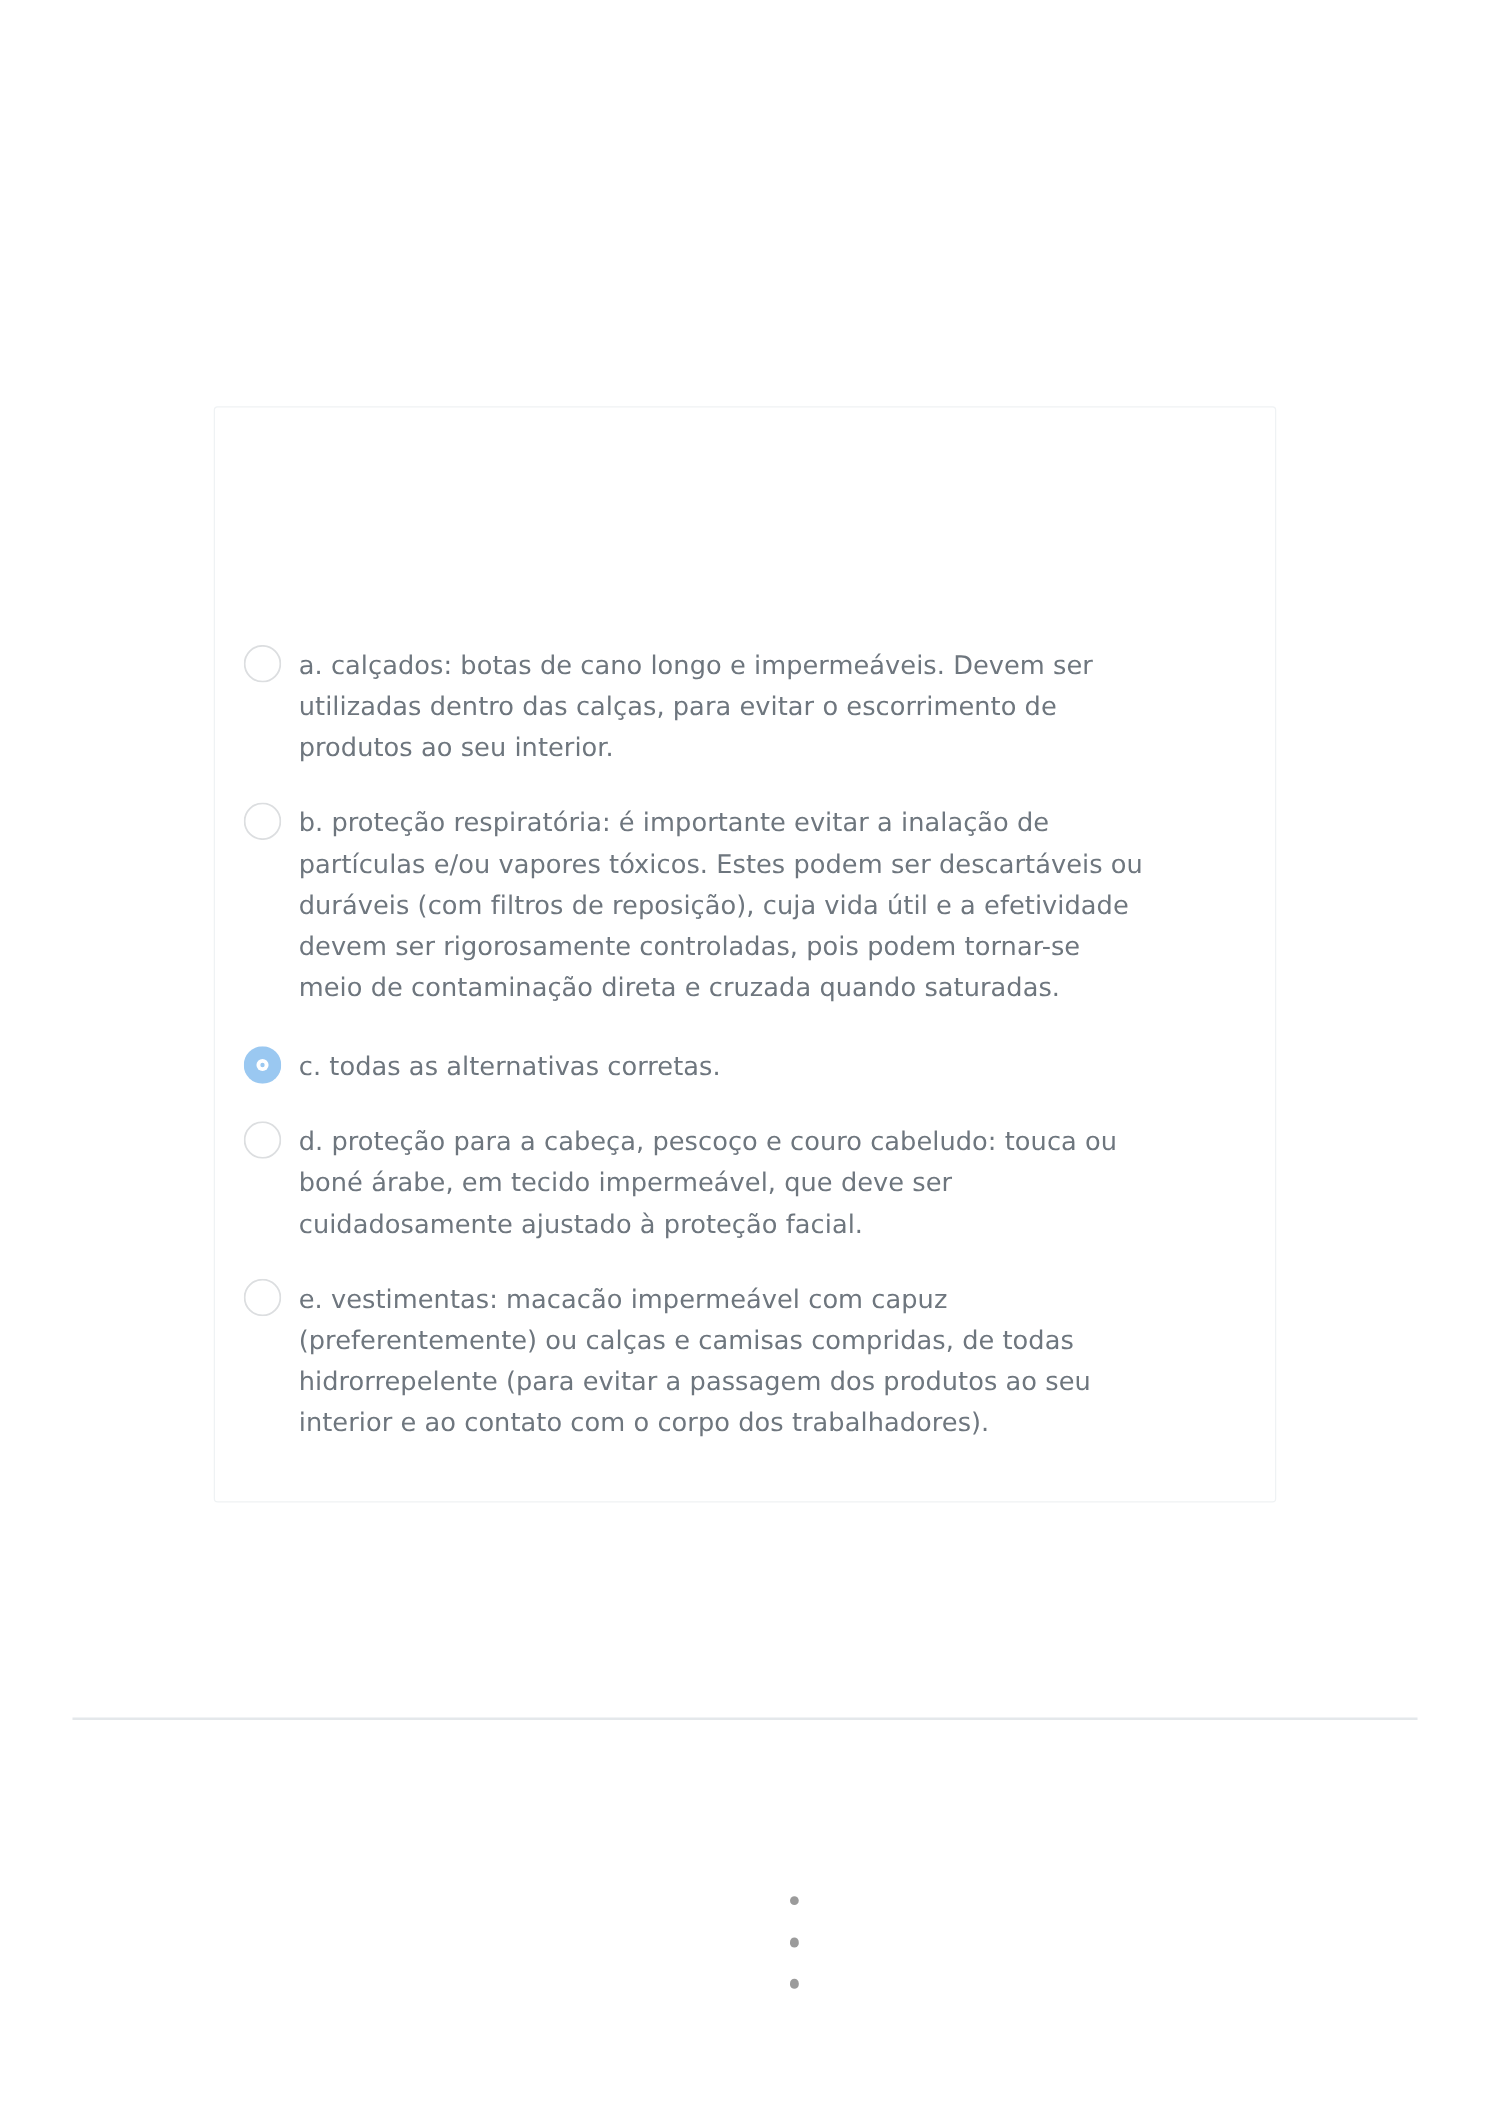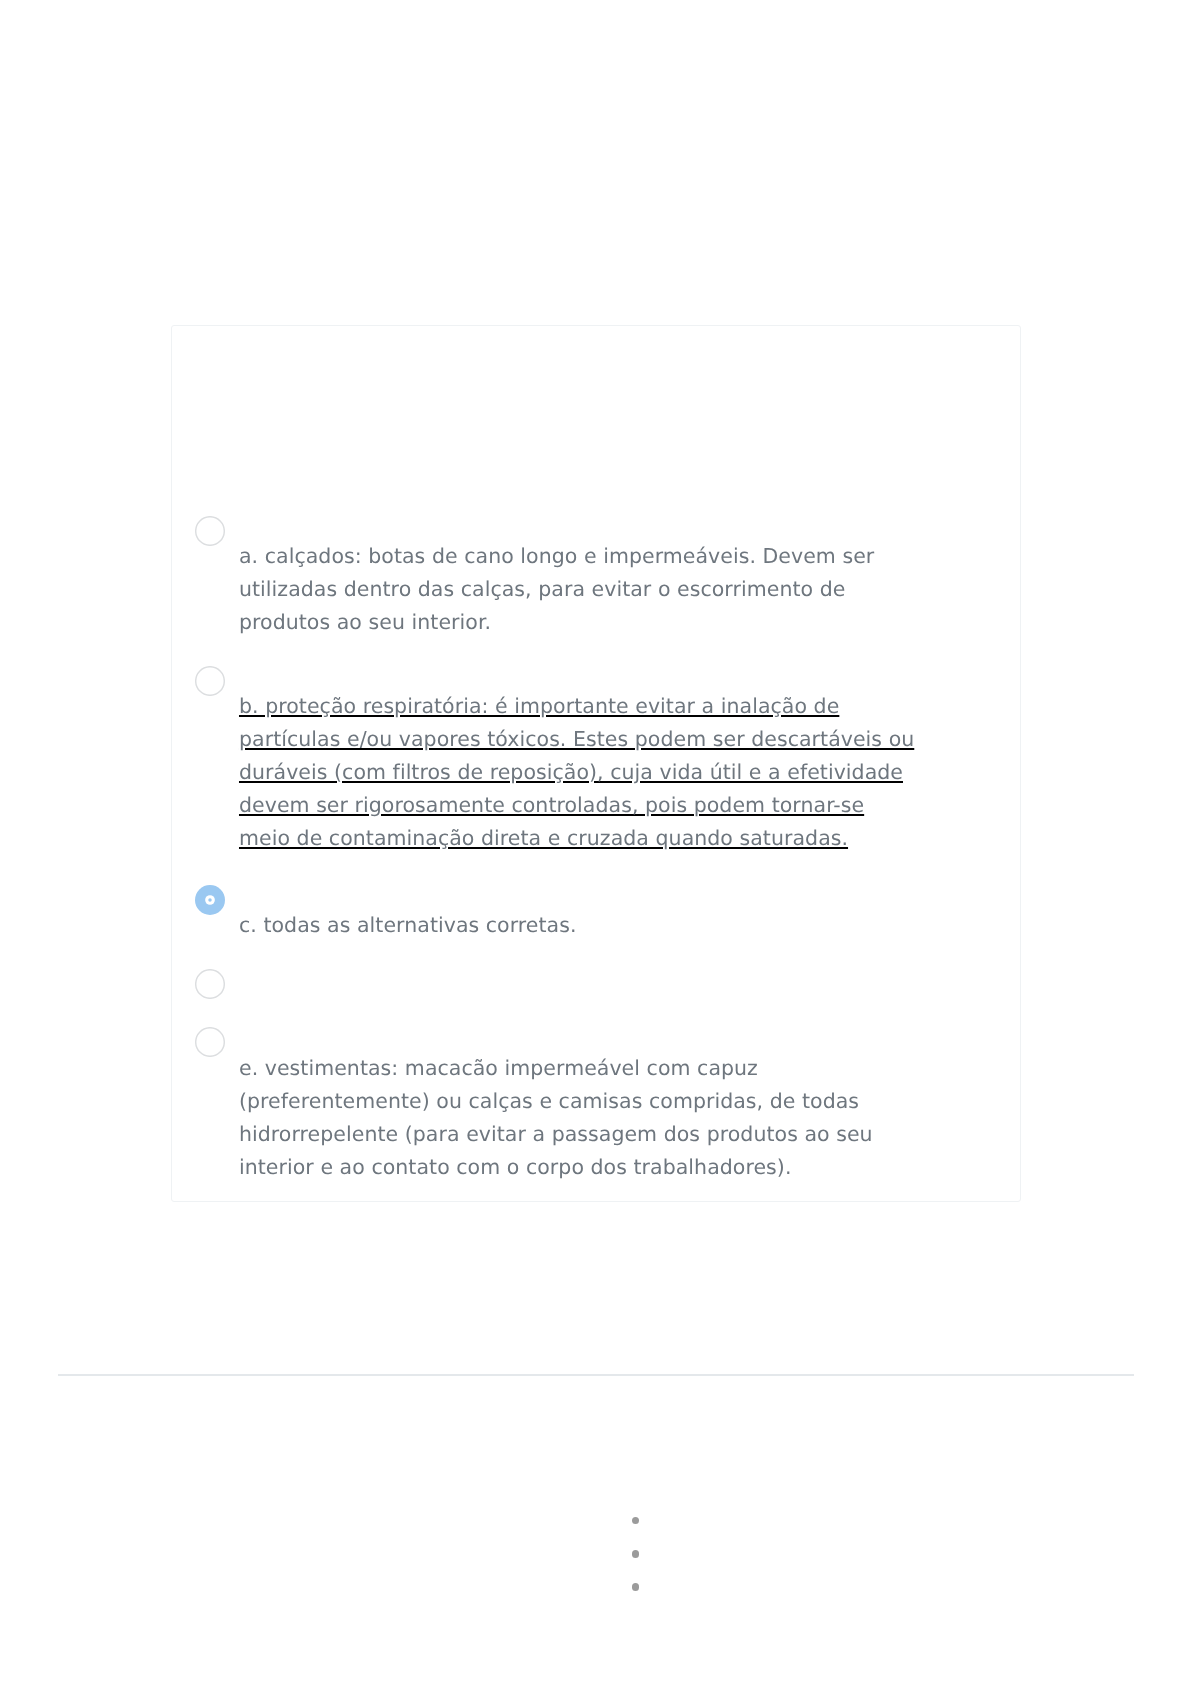--- a/index.html
+++ b/index.html
@@ -36,21 +36,21 @@
     left: 22.7px;
     top: 188px;
     width: 760px;
   }
   .answer-row {
     display: flex;
     align-items: flex-start;
     margin-bottom: 27px;
   }
   .answer-row:last-child { margin-bottom: 0; }
-  .answer-row.gap-wide { margin-bottom: 30px; text-decoration: underline; }
+  .answer-row.gap-wide { margin-bottom: 30px; }
 
   
   .radio {
     flex: 0 0 auto;
     width: 30px;
     height: 30px;
     margin-top: 1.5px;
     display: block;
   }
 
@@ -62,21 +62,20 @@
     width: 678px;
     font-size: 20.5px;
     letter-spacing: 0.05px;
     line-height: 33px;
     color: #6e767e;
     font-weight: 400;
     
     -webkit-font-smoothing: antialiased;
     will-change: opacity;
     opacity: 0.999;
-    margin-top: 24px;
   }
 
   
   .divider {
     position: absolute;
     left: 57.8px;
     top: 1374.3px;
     width: 1076.2px;
     height: 1.7px;
     background: #e4e8eb;
@@ -125,20 +124,21 @@
           <circle cx="15" cy="15" r="4.85" fill="#ffffff"></circle>
           <circle cx="15" cy="15" r="1.75" fill="#9ac8f1"></circle>
         </svg>
         <span class="answer-text">c. todas as alternativas corretas.</span>
       </div>
 
       <div class="answer-row">
         <svg class="radio" viewBox="0 0 30 30">
           <circle cx="15" cy="15" r="14.3" fill="#fff" stroke="#dcdee0" stroke-width="1.45"></circle>
         </svg>
+        <span class="answer-text">d. proteção para a cabeça, pescoço e couro cabeludo: touca ou boné árabe, em tecido impermeável, que deve ser cuidadosamente ajustado à proteção facial.</span>
       </div>
 
       <div class="answer-row">
         <svg class="radio" viewBox="0 0 30 30">
           <circle cx="15" cy="15" r="14.3" fill="#fff" stroke="#dcdee0" stroke-width="1.45"></circle>
         </svg>
         <span class="answer-text">e. vestimentas: macacão impermeável com capuz (preferentemente) ou calças e camisas compridas, de todas hidrorrepelente (para evitar a passagem dos produtos ao seu interior e ao contato com o corpo dos trabalhadores).</span>
       </div>
 
     </div>

